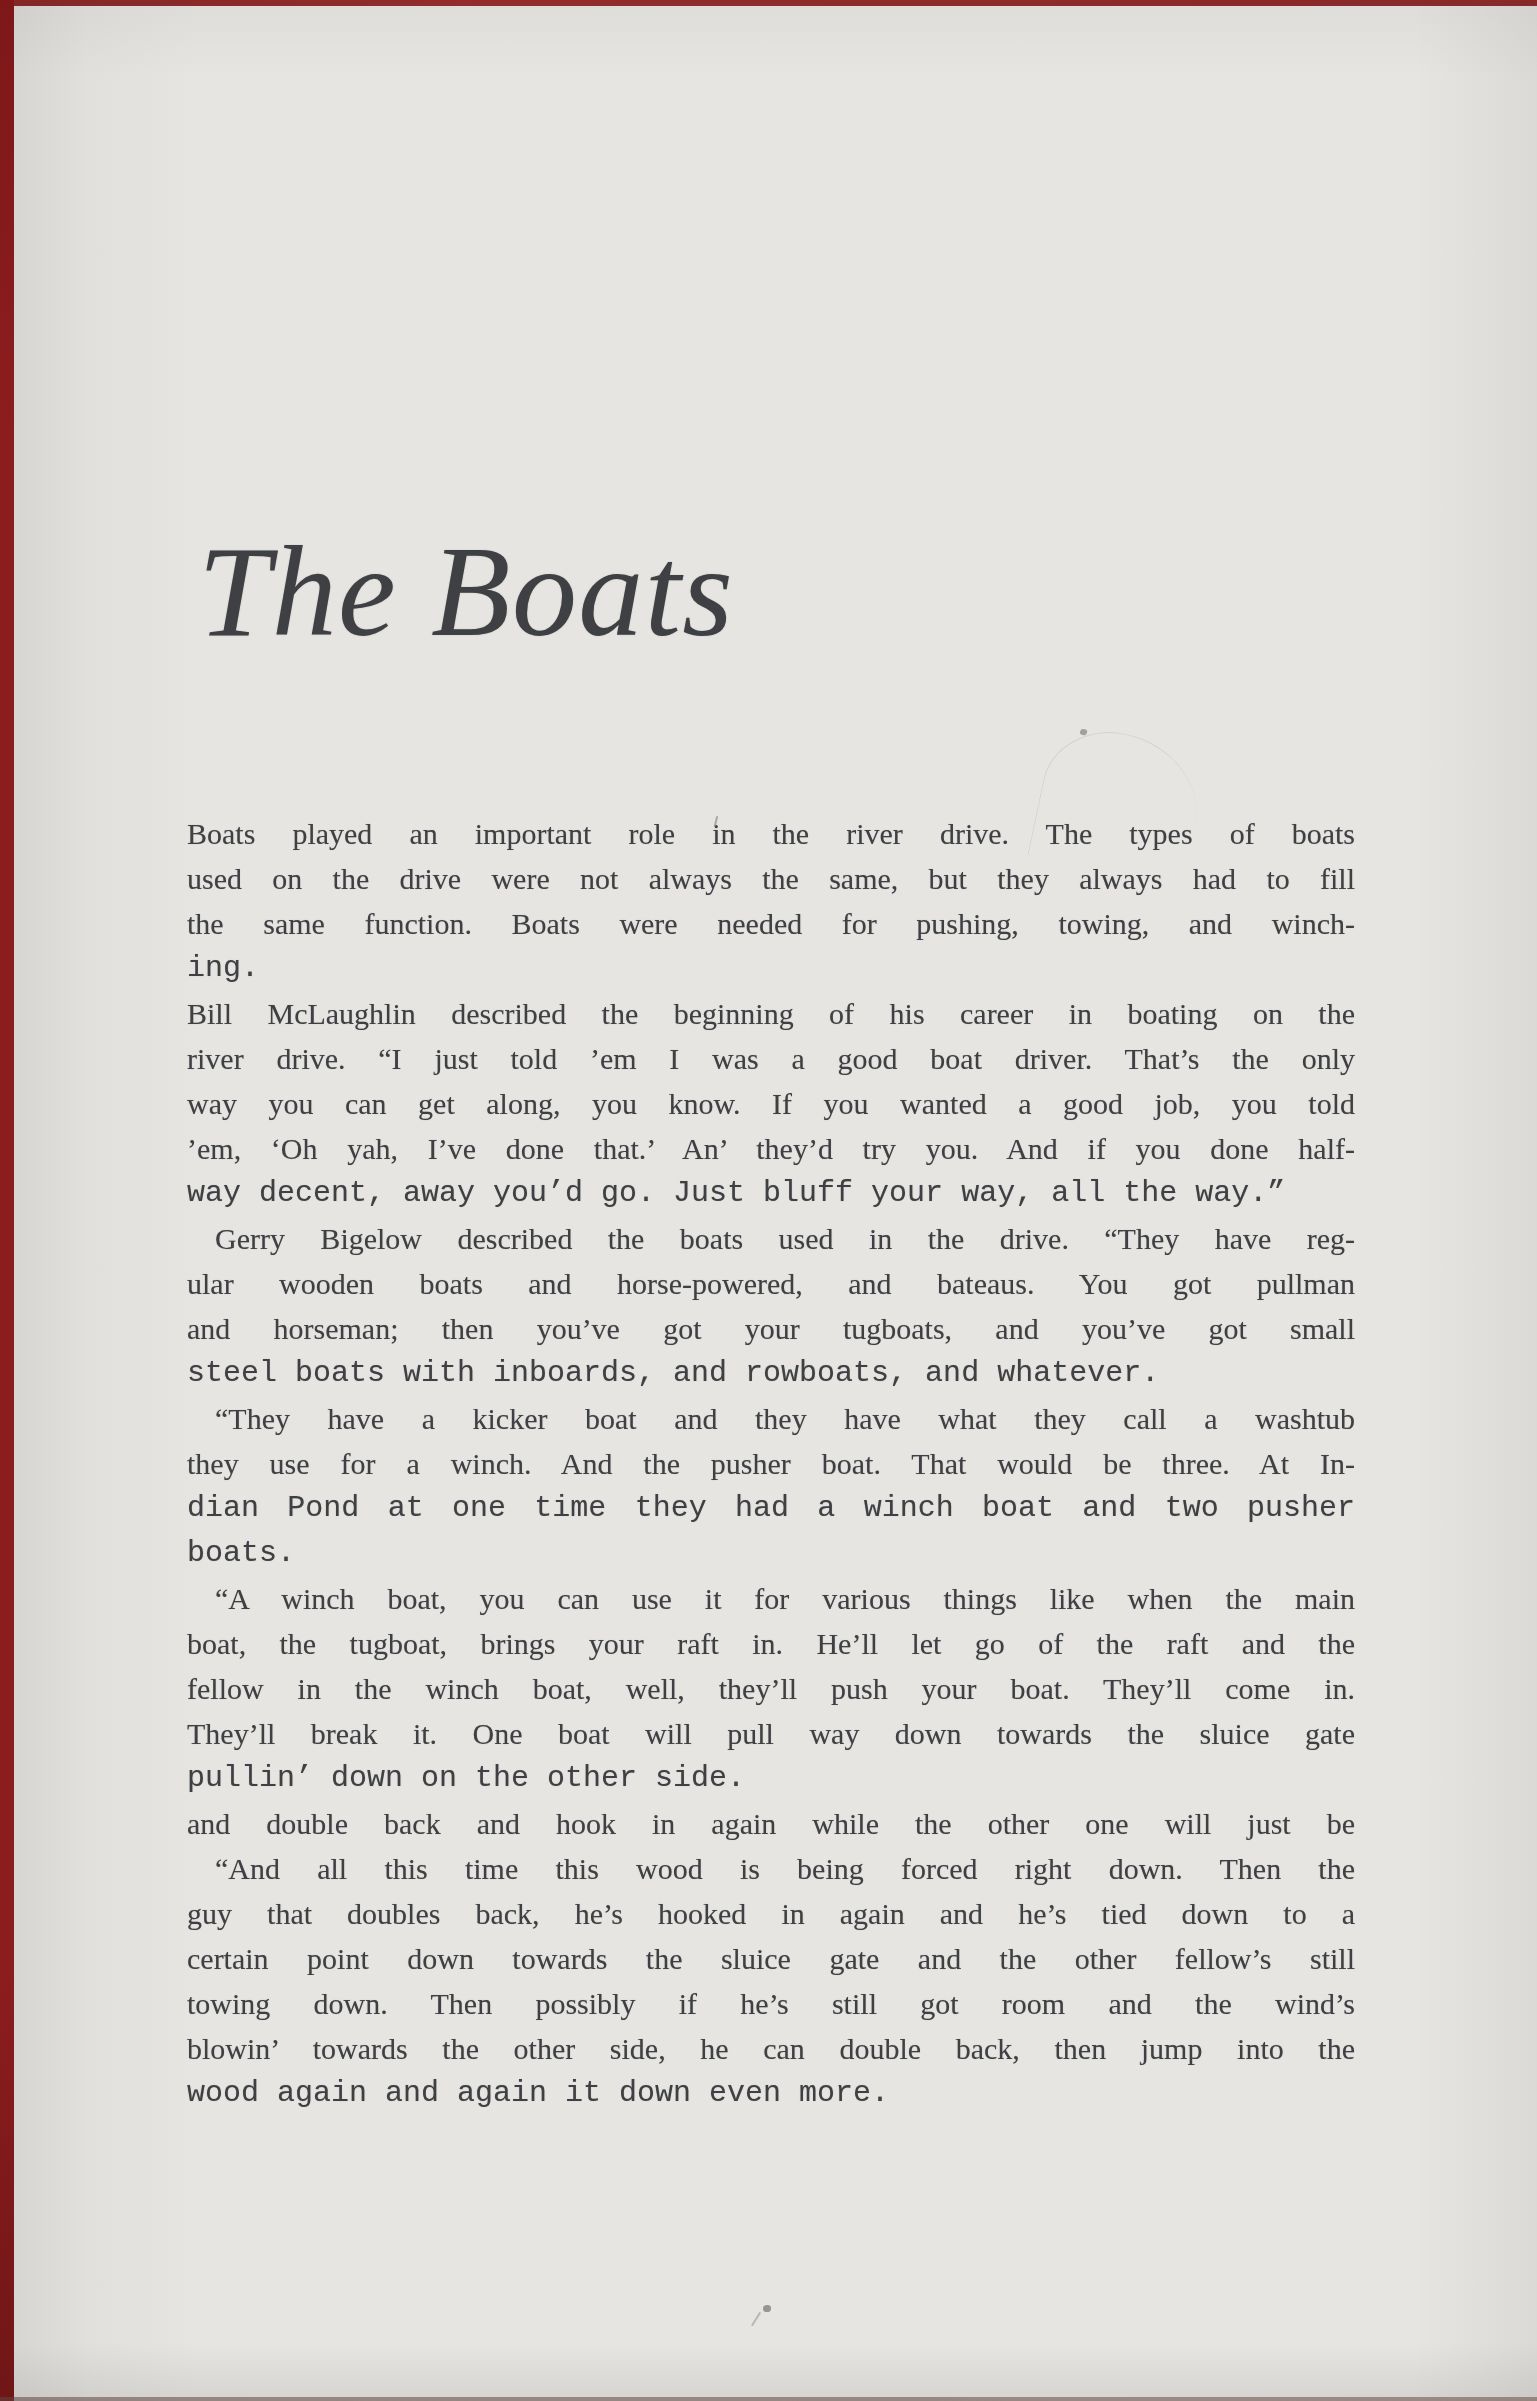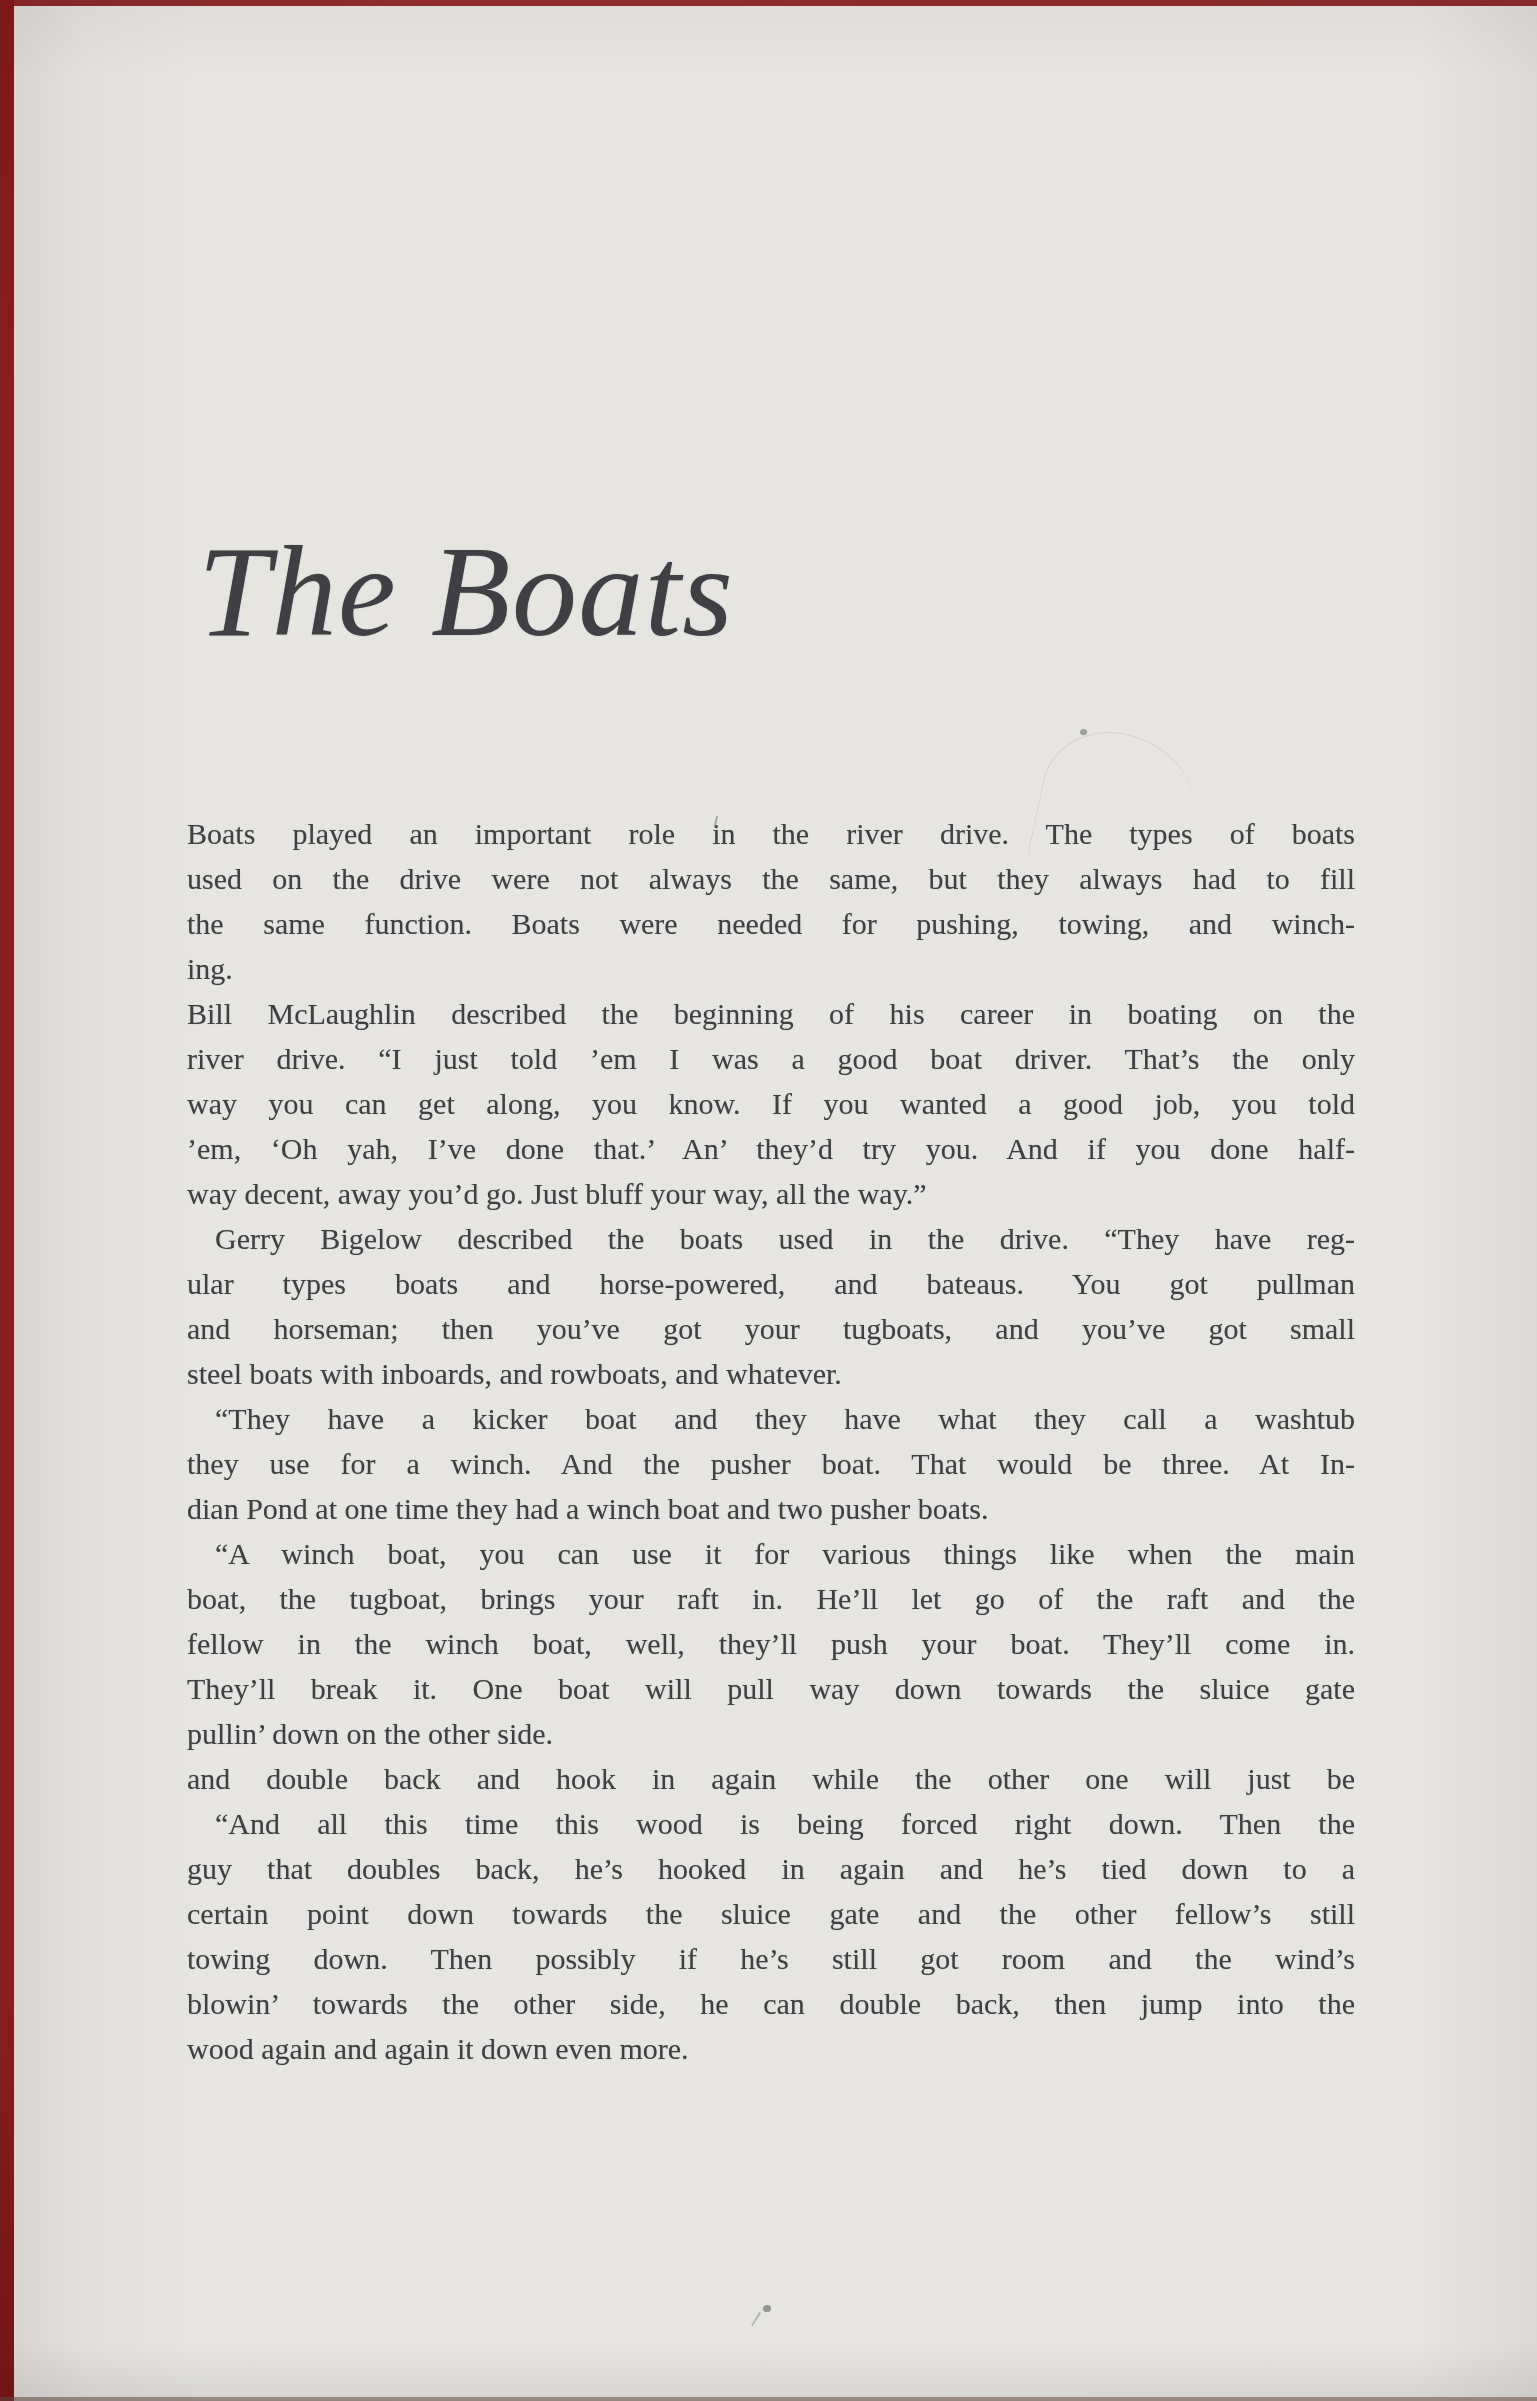--- a/index.html
+++ b/index.html
@@ -64,21 +64,21 @@
     line-height: 45px;
     color: var(--ink);
     text-shadow: 0 0 1px rgba(63,64,67,0.30);
   }
   .text-block .line {
     text-align: justify;
     text-align-last: justify;
     text-justify: inter-word;
     white-space: normal;
   }
-  .text-block .line.para-end { text-align-last: left; }
+  .text-block .line.para-end { text-align-last: left; font-family: Liberation Mono, monospace; }
   .text-block .line.indent { text-indent: 28px; }
 
   
   .speck-1 {
     position: absolute; left: 1080px; top: 729px;
     width: 6.7px; height: 6.2px; border-radius: 60% 40% 55% 45%;
     background: #8f8f90; opacity: 0.8;
     transform: rotate(18deg);
   }
   .tick-mark {
@@ -120,21 +120,21 @@
     <div class="line">Boats played an important role in the river drive. The types of boats</div>
     <div class="line">used on the drive were not always the same, but they always had to fill</div>
     <div class="line">the same function. Boats were needed for pushing, towing, and winch-</div>
     <div class="line para-end">ing.</div>
     <div class="line">Bill McLaughlin described the beginning of his career in boating on the</div>
     <div class="line">river drive. “I just told ’em I was a good boat driver. That’s the only</div>
     <div class="line">way you can get along, you know. If you wanted a good job, you told</div>
     <div class="line">’em, ‘Oh yah, I’ve done that.’ An’ they’d try you. And if you done half-</div>
     <div class="line para-end">way decent, away you’d go. Just bluff your way, all the way.”</div>
     <div class="line indent">Gerry Bigelow described the boats used in the drive. “They have reg-</div>
-    <div class="line">ular types boats and horse-powered, and bateaus. You got pullman</div>
+    <div class="line">ular wooden boats and horse-powered, and bateaus. You got pullman</div>
     <div class="line">and horseman; then you’ve got your tugboats, and you’ve got small</div>
     <div class="line para-end">steel boats with inboards, and rowboats, and whatever.</div>
     <div class="line indent">“They have a kicker boat and they have what they call a washtub</div>
     <div class="line">they use for a winch. And the pusher boat. That would be three. At In-</div>
     <div class="line para-end">dian Pond at one time they had a winch boat and two pusher boats.</div>
     <div class="line indent">“A winch boat, you can use it for various things like when the main</div>
     <div class="line">boat, the tugboat, brings your raft in. He’ll let go of the raft and the</div>
     <div class="line">fellow in the winch boat, well, they’ll push your boat. They’ll come in.</div>
     <div class="line">They’ll break it. One boat will pull way down towards the sluice gate</div>
     <div class="line para-end">pullin’ down on the other side.</div>

